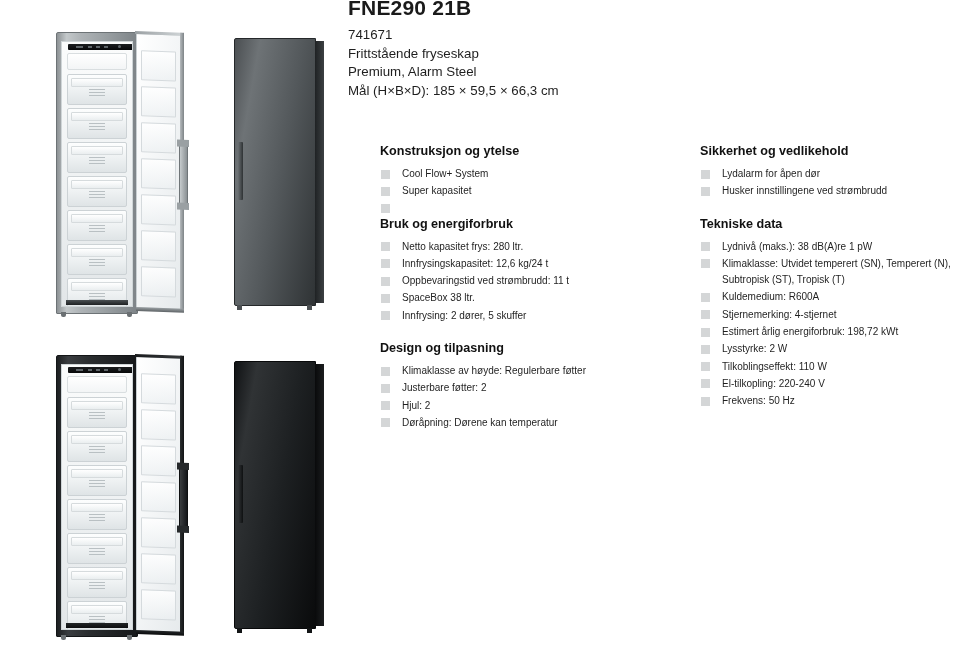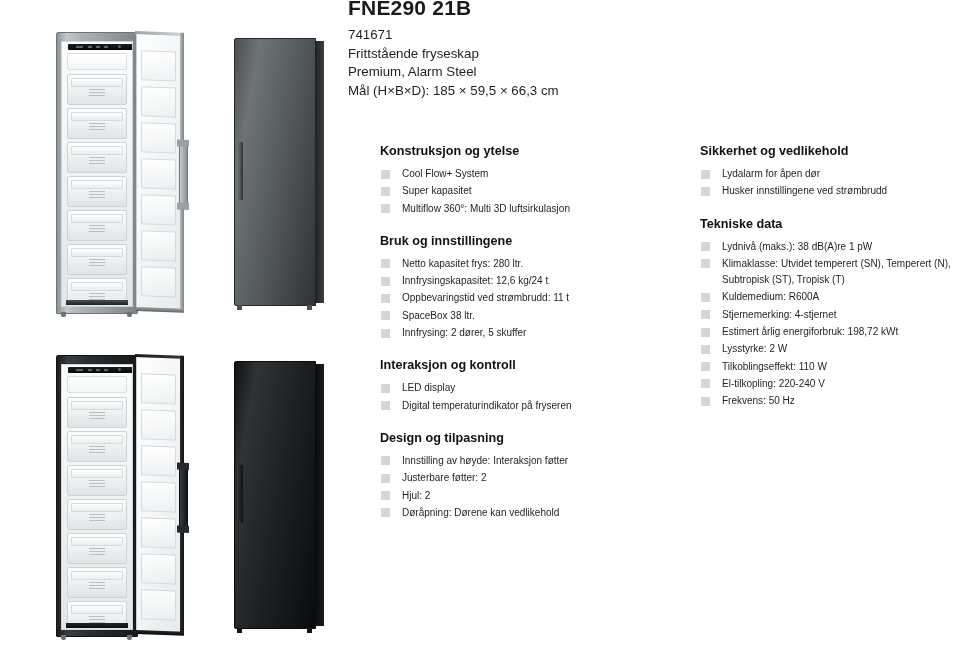--- a/index.html
+++ b/index.html
@@ -496,47 +496,40 @@
     <div>Premium, Alarm Steel</div>
     <div>Mål (H×B×D): 185 × 59,5 × 66,3 cm</div>
   </div>
 
   <div class="col col-left" id="col-left">
       <div class="sec">
         <div class="sec-title">Konstruksjon og ytelse</div>
         <ul class="feat">
           <li><span class="bullet"></span><span>Cool Flow+ System</span></li>
           <li><span class="bullet"></span><span>Super kapasitet</span></li>
-          <li><span class="bullet"></span><span>Multiflow 360°: Multi 3D luftsirkulasjon</span></li>
+          <li><span class="bullet"></span></li>
         </ul>
       </div>
       <div class="sec">
-        <div class="sec-title">Bruk og innstillingene</div>
+        <div class="sec-title">Bruk og energiforbruk</div>
         <ul class="feat">
           <li><span class="bullet"></span><span>Netto kapasitet frys: 280 ltr.</span></li>
           <li><span class="bullet"></span><span>Innfrysingskapasitet: 12,6 kg/24 t</span></li>
           <li><span class="bullet"></span><span>Oppbevaringstid ved strømbrudd: 11 t</span></li>
           <li><span class="bullet"></span><span>SpaceBox 38 ltr.</span></li>
           <li><span class="bullet"></span><span>Innfrysing: 2 dører, 5 skuffer</span></li>
         </ul>
       </div>
       <div class="sec">
-        <div class="sec-title">Interaksjon og kontroll</div>
-        <ul class="feat">
-          <li><span class="bullet"></span><span>LED display</span></li>
-          <li><span class="bullet"></span><span>Digital temperaturindikator på fryseren</span></li>
-        </ul>
-      </div>
-      <div class="sec">
         <div class="sec-title">Design og tilpasning</div>
         <ul class="feat">
-          <li><span class="bullet"></span><span>Innstilling av høyde: Interaksjon føtter</span></li>
+          <li><span class="bullet"></span><span>Klimaklasse av høyde: Regulerbare føtter</span></li>
           <li><span class="bullet"></span><span>Justerbare føtter: 2</span></li>
           <li><span class="bullet"></span><span>Hjul: 2</span></li>
-          <li><span class="bullet"></span><span>Døråpning: Dørene kan vedlikehold</span></li>
+          <li><span class="bullet"></span><span>Døråpning: Dørene kan temperatur</span></li>
         </ul>
       </div>
     </div>
   <div class="col col-right" id="col-right">
       <div class="sec">
         <div class="sec-title">Sikkerhet og vedlikehold</div>
         <ul class="feat">
           <li><span class="bullet"></span><span>Lydalarm for åpen dør</span></li>
           <li><span class="bullet"></span><span>Husker innstillingene ved strømbrudd</span></li>
         </ul>

